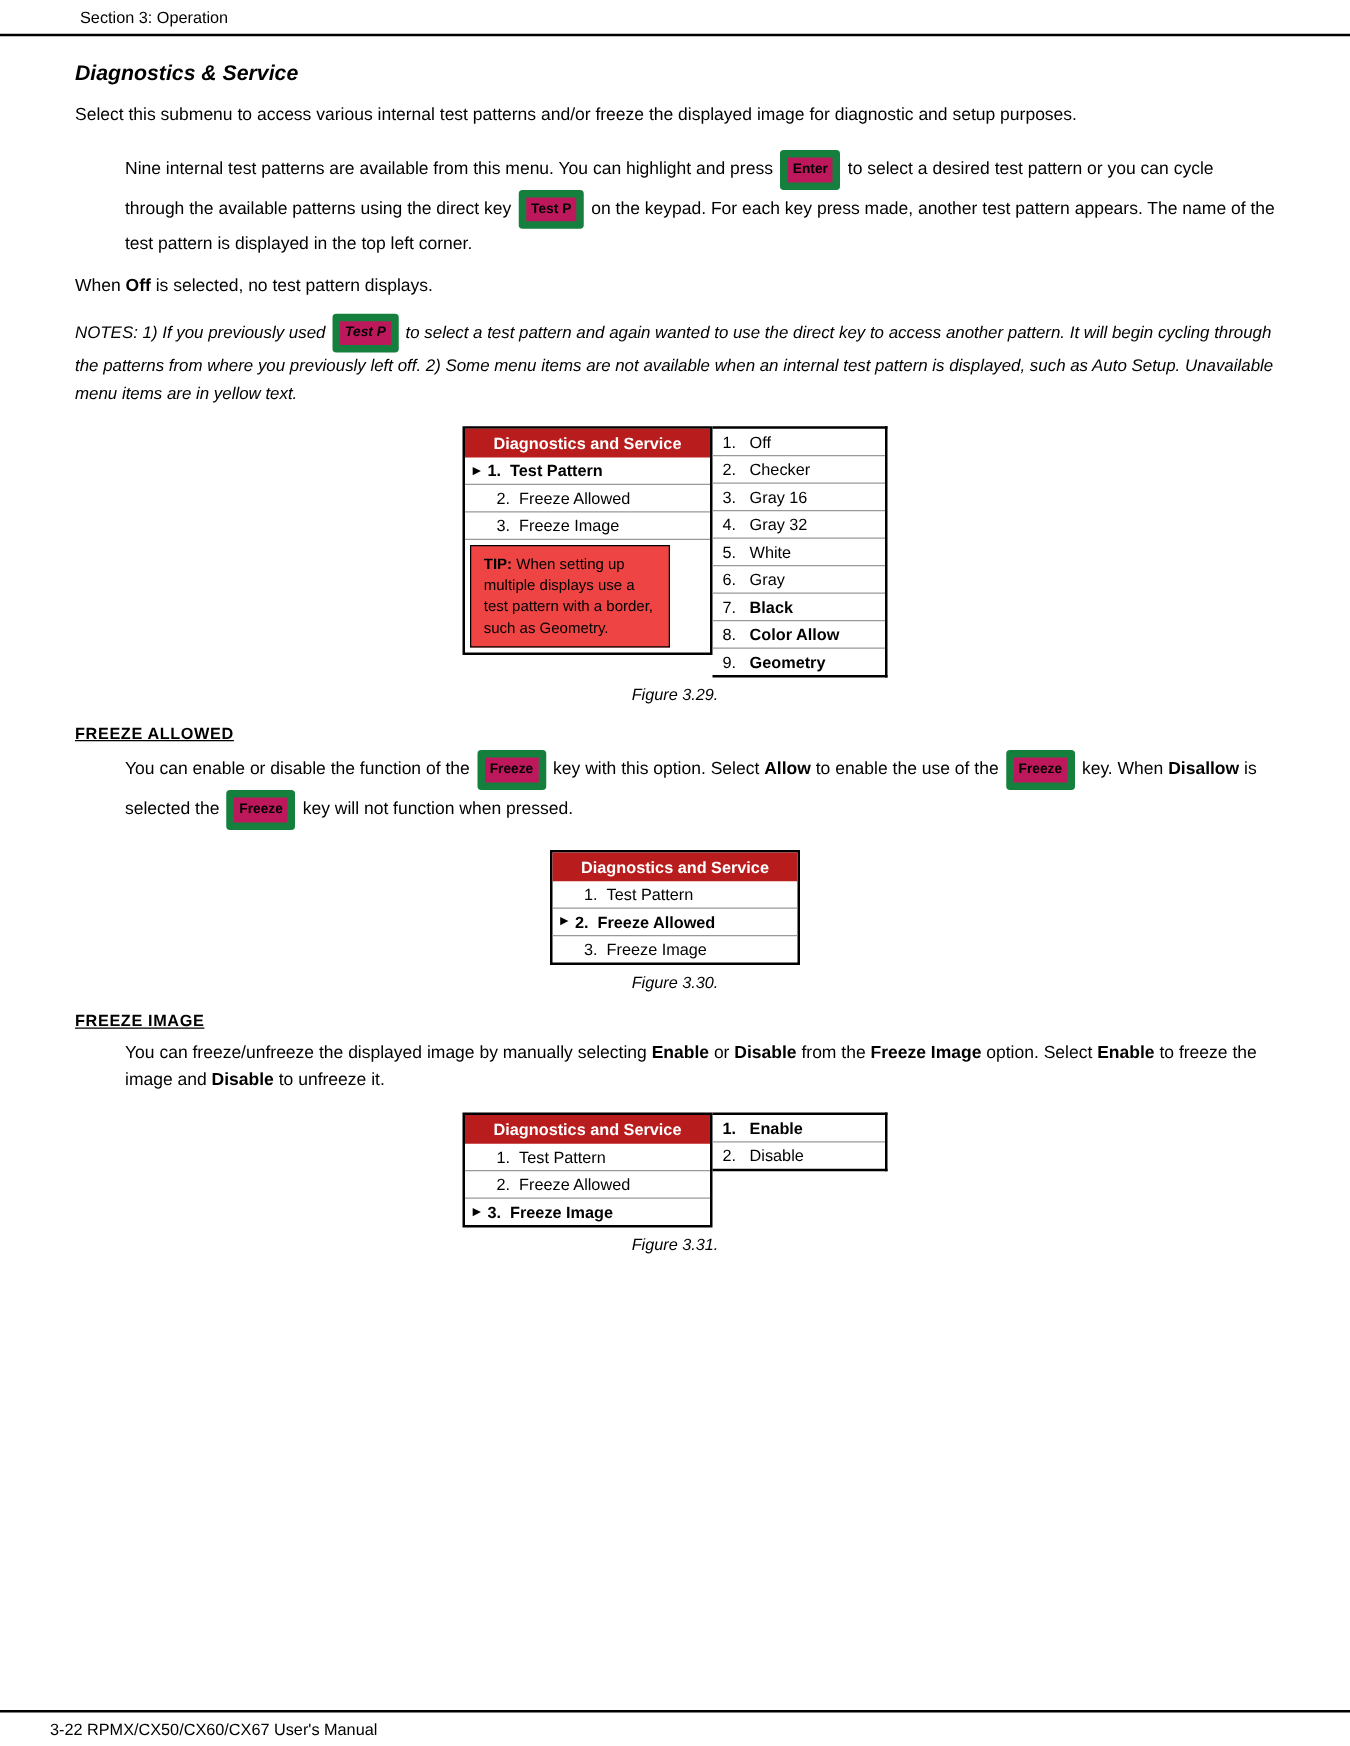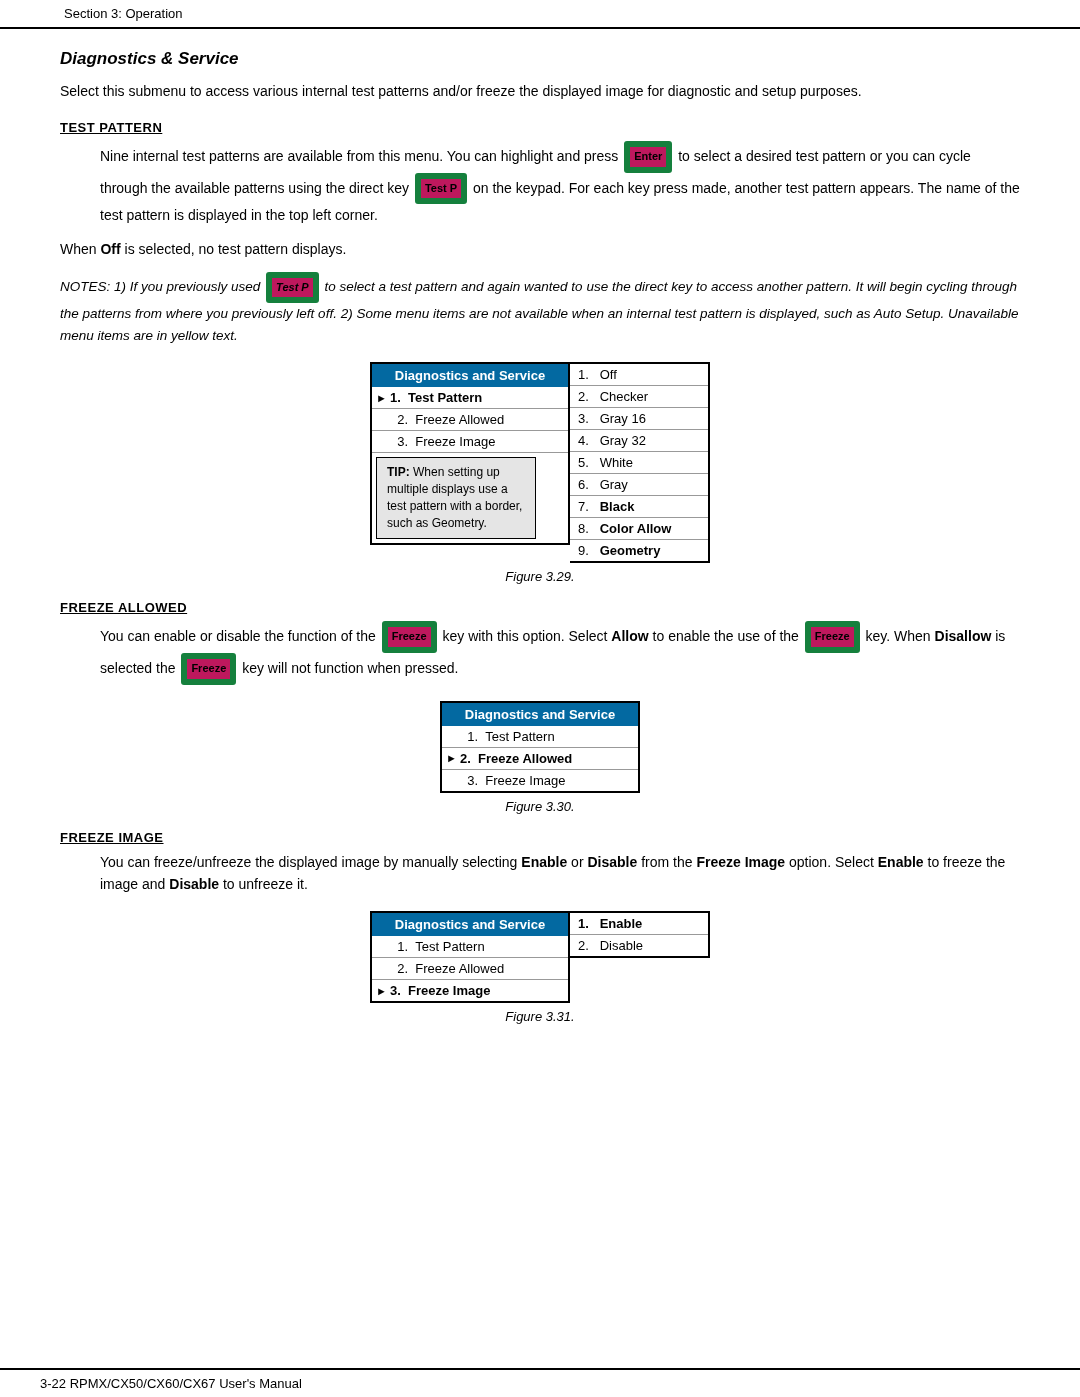--- a/index.html
+++ b/index.html
@@ -89,21 +89,21 @@
       padding: 4px 8px;
       font-size: 13px;
     }
 
     .menu-box {
       border: 2px solid #000;
       min-width: 200px;
     }
 
     .menu-box .menu-title-bar {
-      background: #0369a1;
+      background: #b91c1c;
       color: #fff;
       font-weight: bold;
       text-align: center;
       padding: 4px 8px;
     }
 
     .menu-item {
       padding: 3px 8px 3px 18px;
       font-size: 13px;
       border-bottom: 1px solid #999;
@@ -148,21 +148,21 @@
       font-weight: bold;
     }
 
     
     .tip-box {
       border: 1px solid #000;
       padding: 6px 10px;
       font-size: 12px;
       line-height: 1.4;
       max-width: 160px;
-      background: #e5e5e5;
+      background: #ef4444;
     }
 
     .tip-label {
       font-weight: bold;
     }
 
     
     .fig29-outer {
       display: flex;
       flex-direction: column;
@@ -230,21 +230,20 @@
 <div class="page-header">
   <span>Section 3: Operation</span>
 </div>
 
 <div class="main-content">
 
   <div class="section-title">Diagnostics &amp; Service</div>
 
   <div class="intro-text">Select this submenu to access various internal test patterns and/or freeze the displayed image for diagnostic and setup purposes.</div>
 
-  <div class="subsection-label">TEST PATTERN</div>
 
   <div class="body-text">
     Nine internal test patterns are available from this menu. You can highlight
     and press <span class="key-badge">Enter</span>
     to select a desired test pattern or you can cycle through the
     available patterns using the direct key <span class="key-badge">Test P</span>
     on the keypad. For each key press made, another test pattern appears. The name of the test pattern is
     displayed in the top left corner.
   </div>
 

